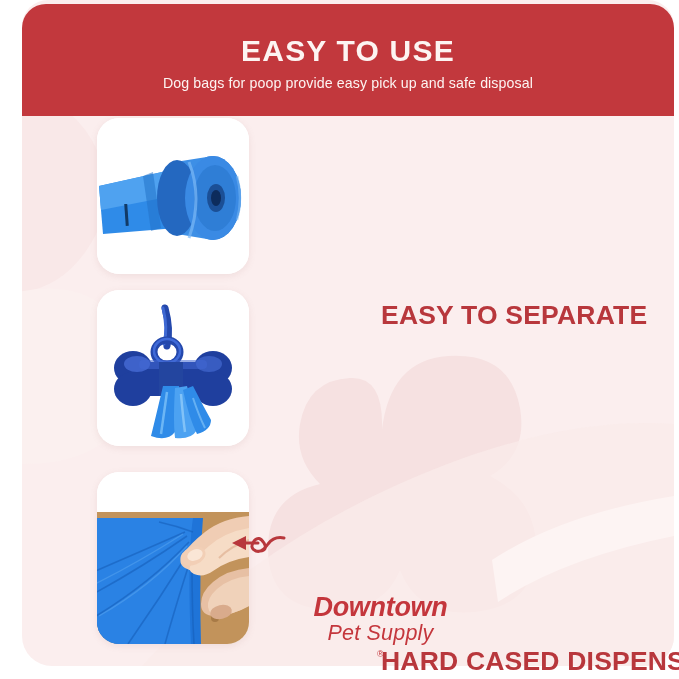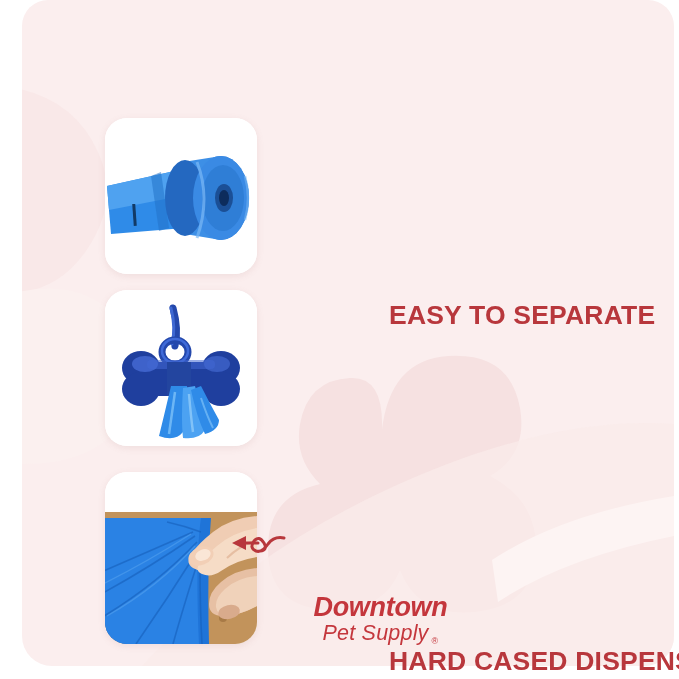--- a/index.html
+++ b/index.html
@@ -40,21 +40,21 @@
   .header p{
     margin:9px 0 0 0;
     color:#fdf4f2;
     font-size:14.2px;
     font-weight:normal;
     letter-spacing:.1px;
     text-align:center;
   }
 
   
-  .row{position:absolute;display:flex;align-items:center;margin-left:8px;}
+  .row{position:absolute;display:flex;align-items:center;}
   .row-1{left:97px;top:118px;}
   .row-2{left:97px;top:290px;}
   .row-3{left:97px;top:472px;}
 
   .card{
     position:relative;
     width:152px;height:156px;
     background:#ffffff;
     border-radius:22px;
     box-shadow:0 2px 7px rgba(160,110,110,.13);
@@ -91,21 +91,21 @@
   .logo .brand2{
     display:block;
     color:#c4363c;
     font-size:21.5px;
     font-style:italic;
     font-weight:normal;
     letter-spacing:.2px;
     line-height:1.18;
   }
   .logo .reg{font-size:9px;vertical-align:super;font-style:normal;}
-  .logo-line{display:flex;align-items:flex-end;justify-content:center;gap:3px;}
+  .logo-line{display:flex;align-items:center;justify-content:center;gap:3px;flex-direction:column;}
 </style>
 </head>
 <body>
 
 <div class="stage">
 
   <div class="panel">
     <svg class="wm-svg" viewBox="0 0 652 666">
 
       <path d="M360 430 q8-70 66-74 q62-4 72 52 q8 46-30 68 q46 24 46 72 q0 58-62 64 q-56 5-74-42 q-16 40-66 40 q-66 0-66-62 q0-52 52-64 q-26-26-20-60 q8-44 50-46 q34-2 32 52z" fill="#f6e1e1"></path>
@@ -113,20 +113,24 @@
       <path d="M-20 86 q70 8 96 66 q22 48 -10 96 q-34 52 -96 44 L-20 86z" fill="#f9e8e8"></path>
 
       <path d="M-30 300 q80-30 126 18 q40 42 10 96 q-34 60 -136 48 L-30 300z" fill="#fbf0ef"></path>
 
       <path d="M120 666 q120-130 300-200 q140-54 252-40 l0 240z" fill="#faebea" opacity=".75"></path>
 
       <path d="M470 560 q70-46 182-64 l0 40 q-110 22 -176 66z" fill="#fdf4f3"></path>
     </svg>
   </div>
 
+  <div class="header">
+    <h1>EASY TO USE</h1>
+    <p>Dog bags for poop provide easy pick up and safe disposal</p>
+  </div>
 
   <div class="row row-1">
     <div class="card">
       <svg viewBox="0 0 152 156" width="152" height="156">
         <rect x="0" y="0" width="152" height="156" fill="#ffffff"></rect>
 
         <path d="M2 68 L92 48 L104 108 L6 116 Z" fill="#2f8be8"></path>
         <path d="M2 68 L92 48 L96 74 L4 92 Z" fill="#4fa2f0"></path>
         <path d="M46 58 L56 54 L64 110 L54 113 Z" fill="#2373c8" opacity=".55"></path>
 

